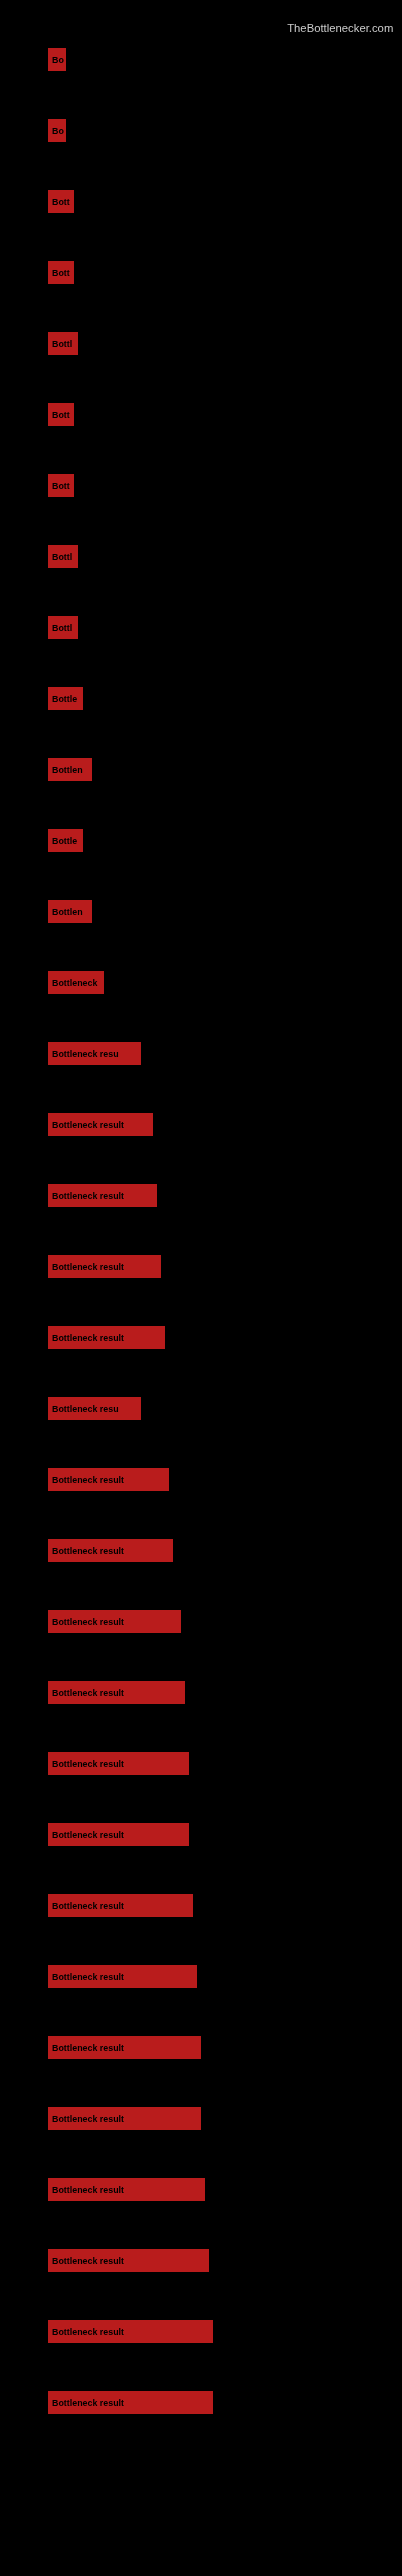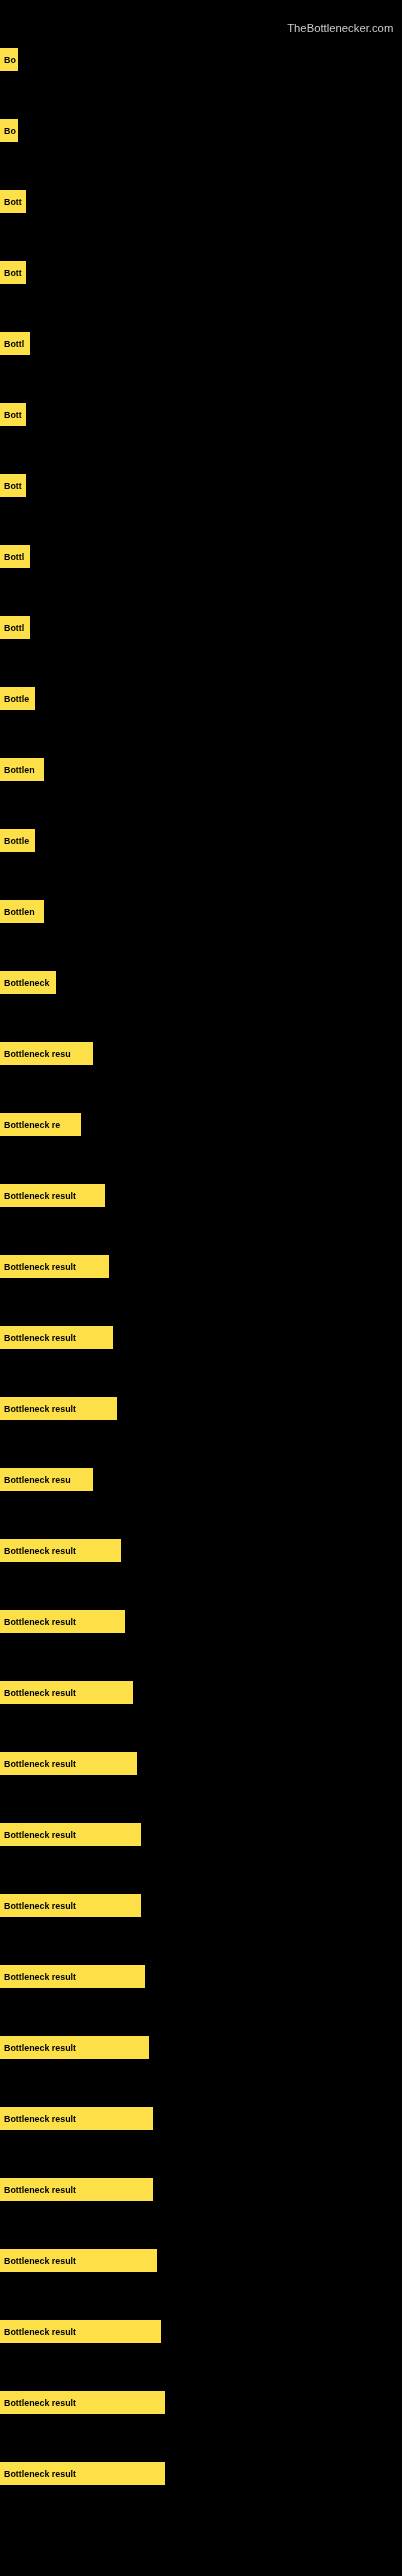--- a/index.html
+++ b/index.html
@@ -34,30 +34,31 @@
     }
 
     .bar-row {
       display: flex;
       align-items: center;
       height: 71px;
       padding-left: 0;
     }
 
     .bar-label {
-      background-color: #fde047;
+      background-color: #b91c1c;
       color: #000000;
       font-size: 8.9px;
       font-weight: bold;
       padding: 2.4px 4px;
       white-space: nowrap;
       overflow: hidden;
       display: flex;
       align-items: center;
       height: 22.5px;
+      margin-left: 48px;
     }
   </style>
 </head>
 <body>
 
 <div class="site-title">TheBottlenecker.com</div>
 
 <div class="bars-container" id="bars-container">
 <div class="bar-row">
       <div class="bar-label" style="width: 17.7px;">Bo</div>
@@ -96,23 +97,20 @@
       <div class="bar-label" style="width: 35px;">Bottle</div>
     </div>
     <div class="bar-row">
       <div class="bar-label" style="width: 44px;">Bottlen</div>
     </div>
     <div class="bar-row">
       <div class="bar-label" style="width: 56px;">Bottleneck</div>
     </div>
     <div class="bar-row">
       <div class="bar-label" style="width: 93px;">Bottleneck resu</div>
-    </div>
-    <div class="bar-row">
-      <div class="bar-label" style="width: 81px;">Bottleneck re</div>
     </div>
     <div class="bar-row">
       <div class="bar-label" style="width: 105px;">Bottleneck result</div>
     </div>
     <div class="bar-row">
       <div class="bar-label" style="width: 109px;">Bottleneck result</div>
     </div>
     <div class="bar-row">
       <div class="bar-label" style="width: 113px;">Bottleneck result</div>
     </div>

